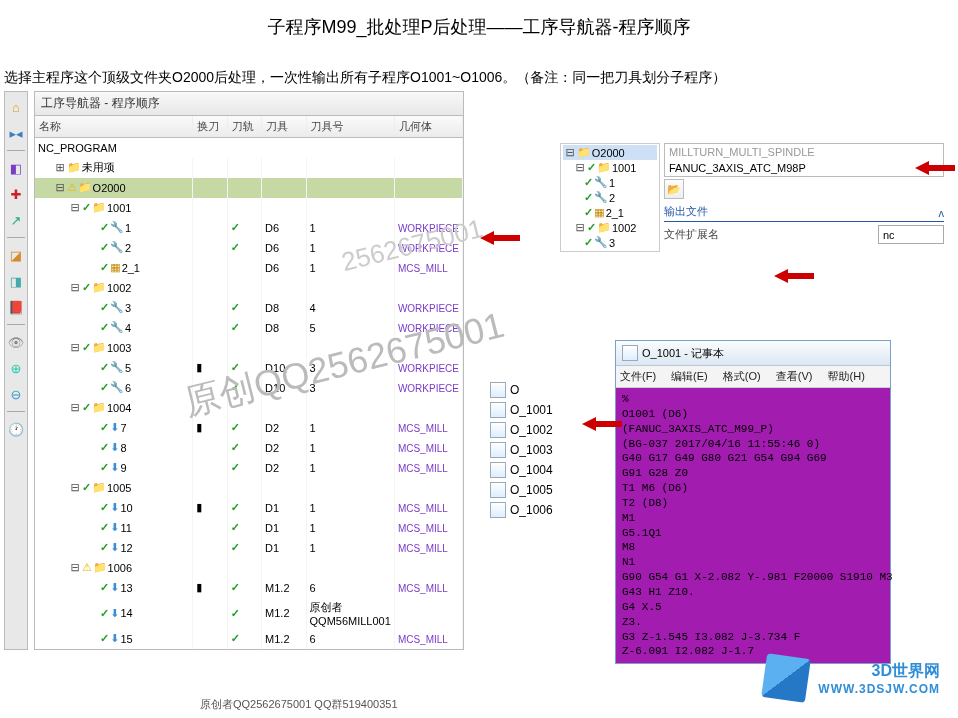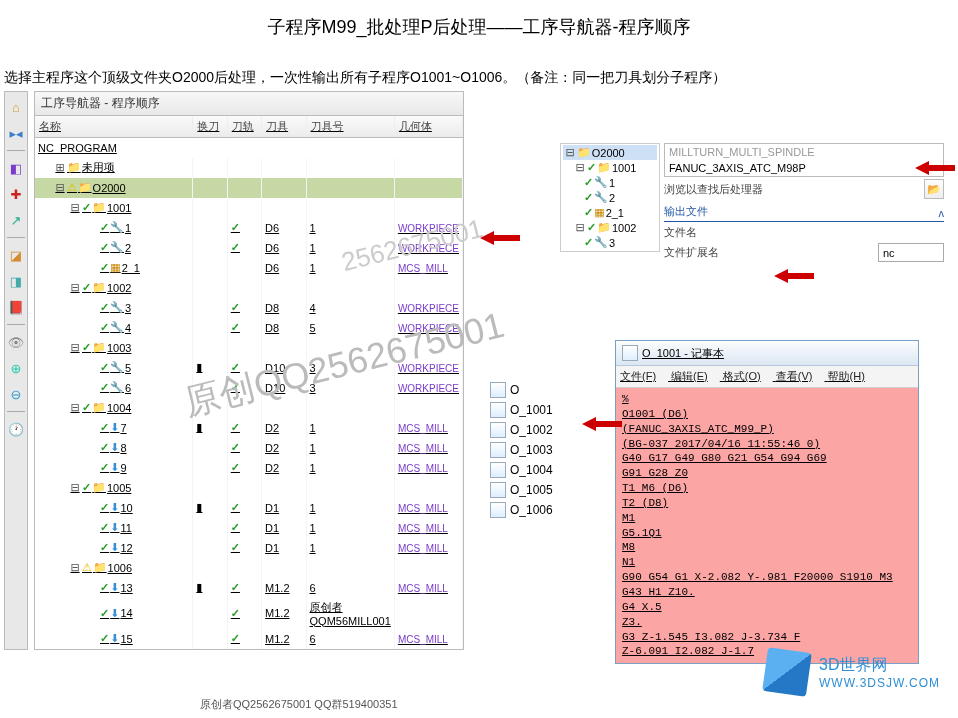--- a/index.html
+++ b/index.html
@@ -57,21 +57,20 @@
 .nav-title {
   background: linear-gradient(#f8f8f8,#e8e8e8);
   border-bottom: 1px solid #bbb;
   padding: 3px 6px;
   font-size: 12px;
   color: #333;
 }
 .nav-table {
   width: 100%;
   border-collapse: collapse;
-  text-decoration: underline;
 }
 .nav-table th {
   background: linear-gradient(#fafafa,#ebebeb);
   border-bottom: 1px solid #bbb;
   border-right: 1px solid #eee;
   padding: 3px 4px;
   text-align: left;
   font-weight: normal;
   font-size: 11px;
   color: #444;
@@ -151,25 +150,24 @@
 }
 .files-list .frow {
   display: flex; align-items: center; gap: 4px;
   padding: 2px 0;
 }
 .file-ic { width: 16px; height: 16px; border: 1px solid #9ab; background: linear-gradient(#fff,#def); display:inline-block; }
 .notepad {
   position: absolute;
   left: 615px;
   top: 340px;
-  width: 304px;
+  width: 276px;
   border: 1px solid #7aa0c8;
-  background: #fca5a5;
+  background: #a21caf;
   font-size: 11px;
-  text-decoration: underline;
 }
 .np-title {
   background: linear-gradient(#fbfcfd,#dbe7f3);
   border-bottom: 1px solid #b8c8da;
   padding: 4px 6px;
   display: flex; align-items:center; gap:4px;
 }
 .np-menu {
   background: #f4f4f4;
   border-bottom: 1px solid #d0d0d0;
@@ -211,24 +209,24 @@
 }
 .watermark2 {
   position: absolute;
   left: 340px; top: 230px;
   font-size: 26px; color: #ccc;
   transform: rotate(-14deg);
   pointer-events: none;
 }
 .logo3d {
   position:absolute;
-  right: 18px; bottom: 24px;
-  text-align: left;
+  right: 18px; bottom: 18px;
+  text-align: right;
   font-size: 16px;
-  font-weight: normal;
+  font-weight: bold;
 }
 .logo3d .cube {
   width: 44px; height: 44px;
   display:inline-block;
   background: linear-gradient(135deg,#5ab0f0 50%,#2578c5 50%);
   transform: rotate(8deg);
   vertical-align: middle;
   border-radius: 4px;
   margin-right: 6px;
 }
@@ -719,28 +717,26 @@
         <span class="op-ic">🔧</span>
         <span>3</span>
       </div>
     </div>
   <div class="post-panel">
     <div class="post-list">
       <div class="post-item" style="color:#999">MILLTURN_MULTI_SPINDLE</div>
       <div class="post-item">FANUC_3AXIS_ATC_M98P</div>
     </div>
     <div style="display:flex;align-items:center;gap:4px">
-      <span class="lbl" style="flex:1">浏览以查找后处理器</span>
       <span class="btn-sm" style="color:#d68a2d">📂</span>
     </div>
     <div class="section-hd">
       <span>输出文件</span>
       <span>ʌ</span>
     </div>
-    <span class="lbl">文件名</span>
     <div style="display:flex; margin-top:3px; ">
       <span class="lbl" style="flex:1">文件扩展名</span>
       <input class="inp" style="width: 66px;" value="nc">
     </div>
   </div>
 </div>
 
 <div class="files-list" id="files-list">
     <div class="frow">
       <span class="file-ic"></span>

